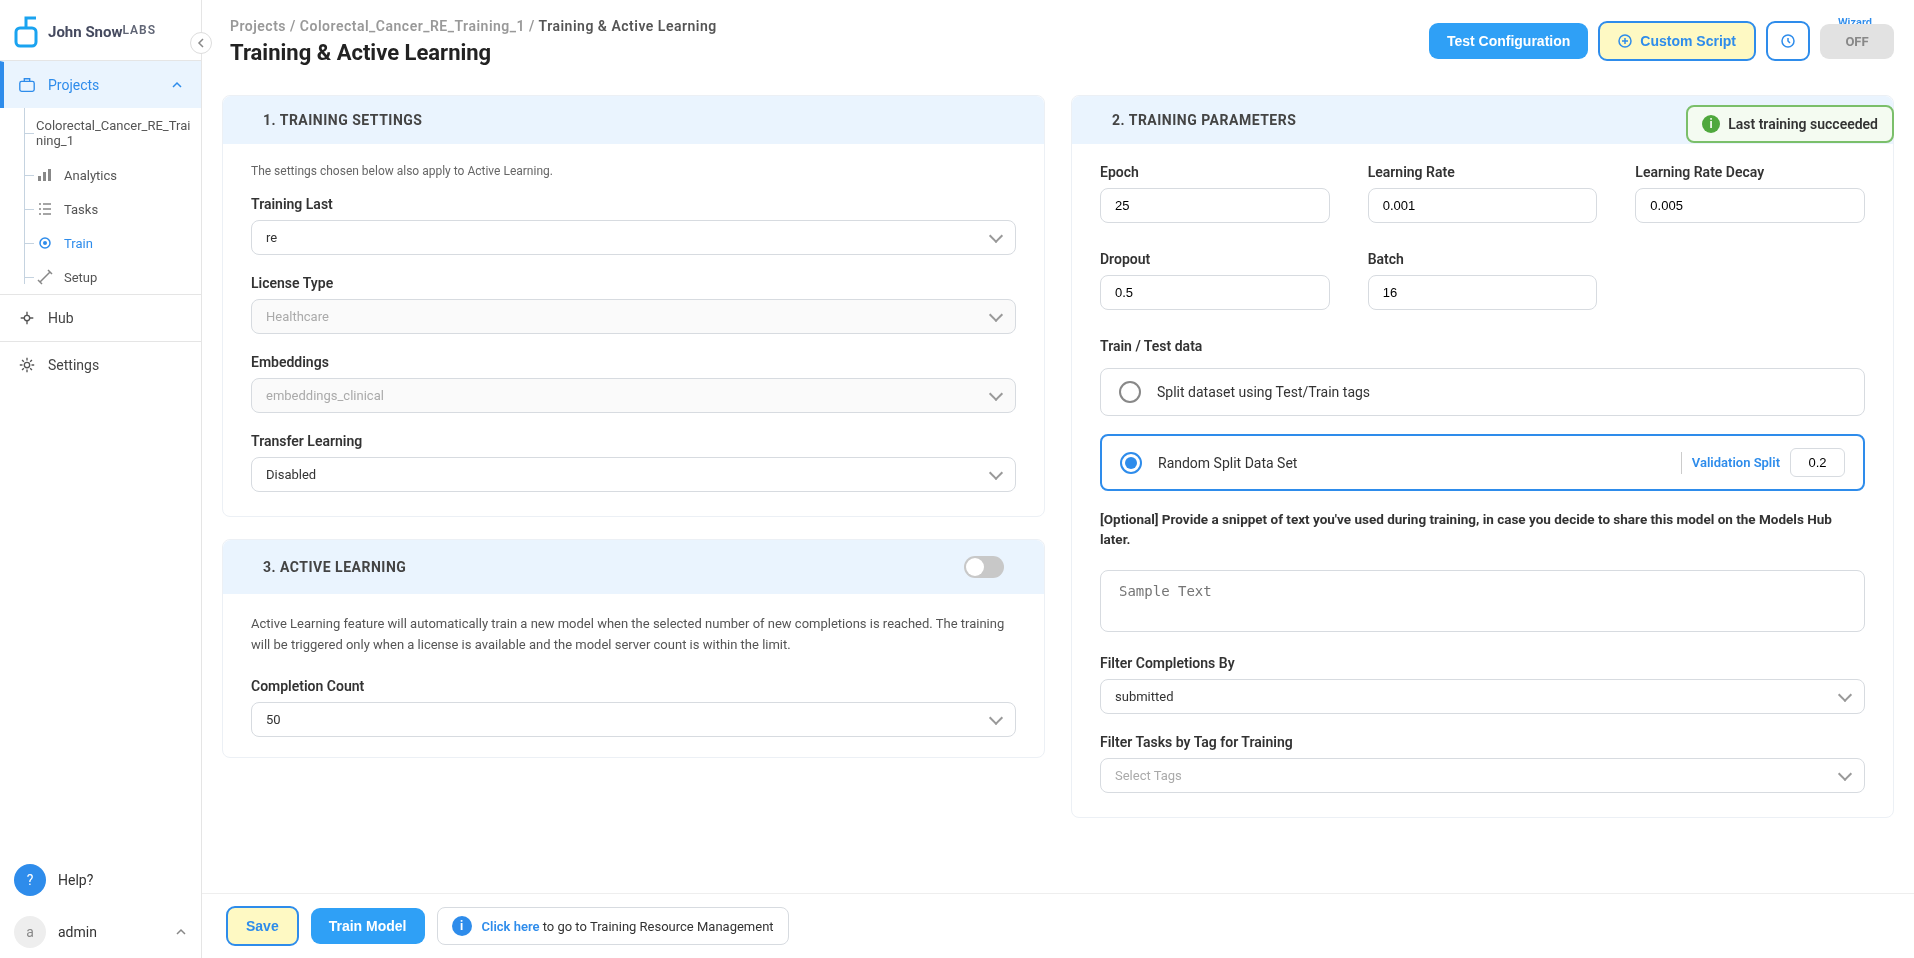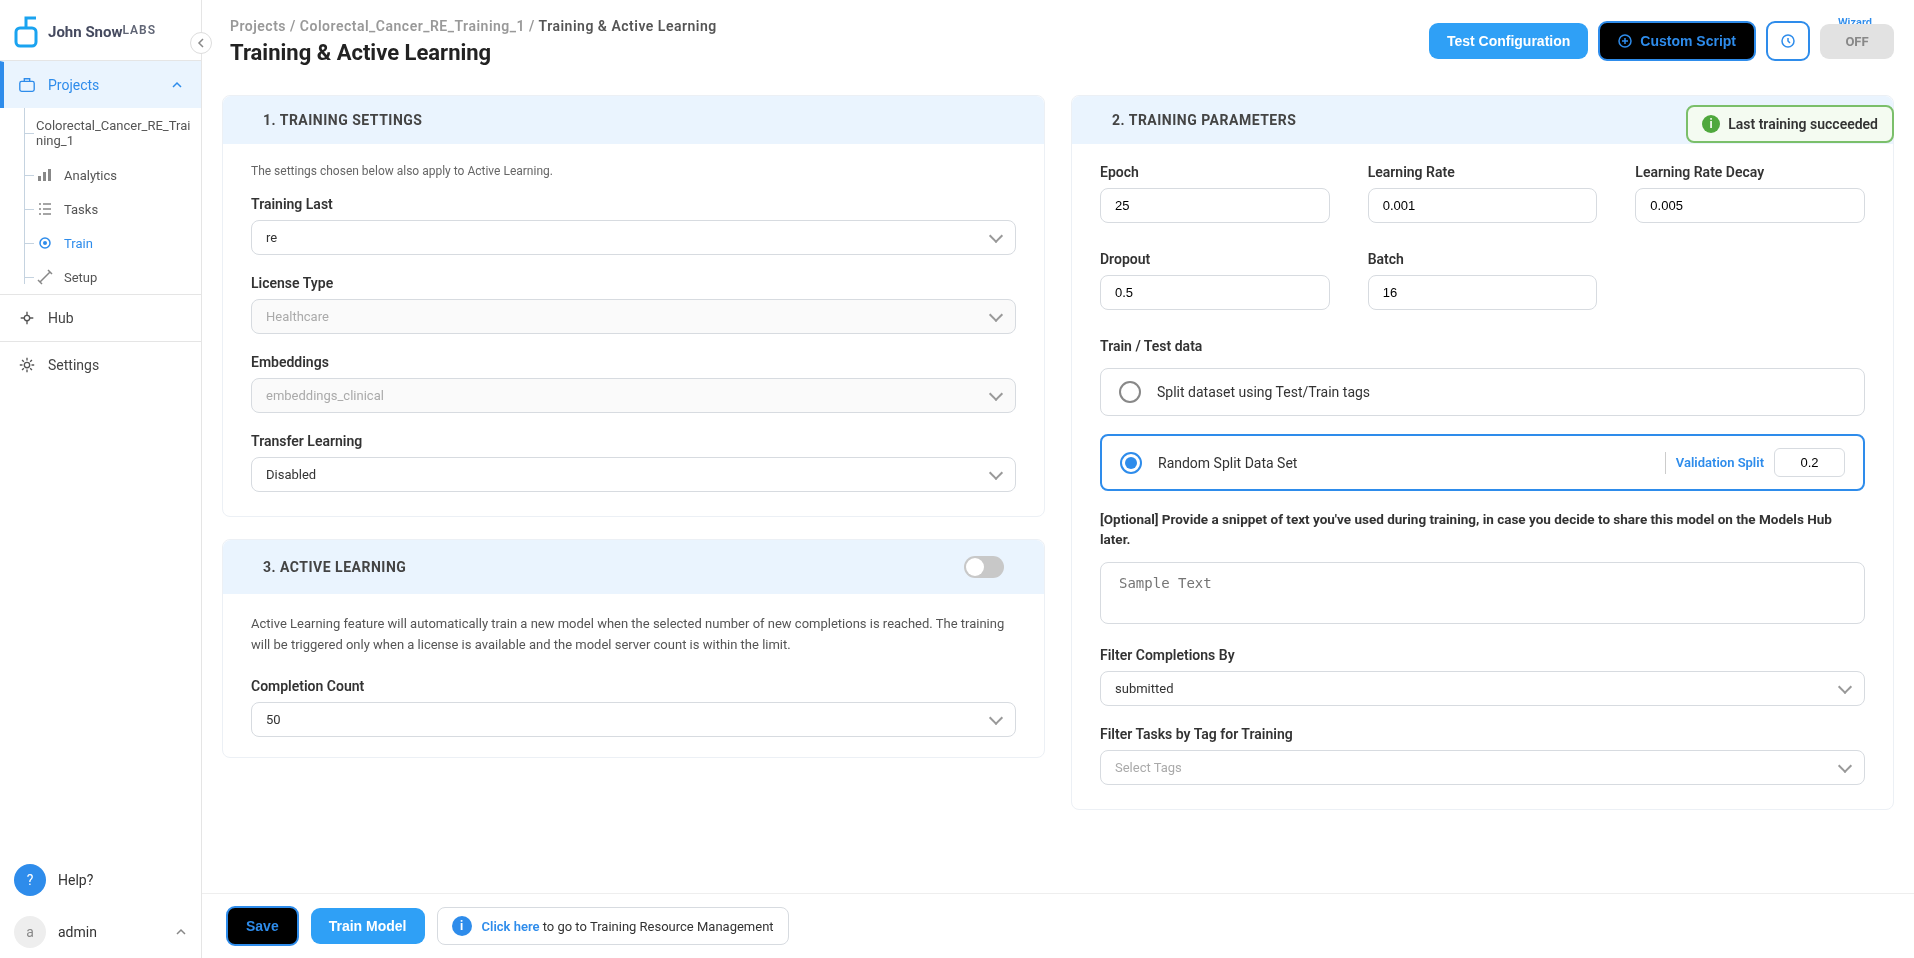--- a/index.html
+++ b/index.html
@@ -32,21 +32,21 @@
 .main { flex: 1; display: flex; flex-direction: column; overflow: hidden; }
 .header { padding: 18px 28px 14px 28px; }
 .breadcrumb { font-size: 14px; color: #999; font-weight: 600; letter-spacing: 0.5px; }
 .breadcrumb .crumb-active { color: #555; }
 .page-title { font-size: 22px; font-weight: 700; color: #222; margin-top: 6px; }
 .header-right { position: absolute; right: 20px; top: 16px; display: flex; flex-direction: column; align-items: flex-end; gap: 8px; }
 .header-buttons { display: flex; align-items: center; gap: 10px; }
 .wizard-label { font-size: 11px; color: #2E8CEB; font-weight: 600; }
 .btn { border-radius: 9px; padding: 10px 18px; font-size: 14px; font-weight: 600; cursor: pointer; border: none; display: inline-flex; align-items: center; gap: 8px; }
 .btn-primary { background: #2FA0F6; color: #fff; }
-.btn-outline { background: #000000; border: 2px solid #2E8CEB; color: #2E8CEB; }
+.btn-outline { background: #fef9c3; border: 2px solid #2E8CEB; color: #2E8CEB; }
 .btn-outline-icon { background: #fff; border: 2px solid #2E8CEB; color: #2E8CEB; padding: 10px 12px; }
 .toggle-off { background: #e2e2e2; color: #888; border-radius: 9px; padding: 10px 14px; font-weight: 700; font-size: 13px; display: inline-flex; width: 74px; justify-content: center; }
 .training-status { display: inline-flex; align-items: center; gap: 8px; border: 2px solid #7BBF6A; background: #F4FBF1; border-radius: 8px; padding: 8px 14px; color: #333; font-weight: 600; }
 .status-icon { width: 18px; height: 18px; border-radius: 50%; background: #4FA83D; color: #fff; display: inline-flex; align-items: center; justify-content: center; font-size: 12px; }
 .content { flex: 1; overflow-y: auto; padding: 16px 20px; display: flex; gap: 26px; align-items: flex-start; }
 .panel { flex: 1; border: 1px solid #ecf0f5; border-radius: 8px; background: #fff; }
 .panel-header { background: #EAF4FE; padding: 16px 40px; border-radius: 8px 8px 0 0; font-weight: 700; color: #444; letter-spacing: 0.5px; display: flex; align-items: center; }
 .panel-body { padding: 20px 28px; }
 .panel + .panel { margin-top: 22px; }
 .left-col { flex: 1; display: flex; flex-direction: column; }
@@ -63,22 +63,22 @@
 .field-group { display: flex; flex-direction: column; flex: 1; }
 .text-input { border: 1px solid #D7DBE0; border-radius: 8px; padding: 9px 14px; font-size: 13px; width: 100%; }
 .text-area { border: 1px solid #D7DBE0; border-radius: 8px; padding: 12px 18px; font-size: 14px; width: 100%; height: 62px; resize: none; color: #aaa; }
 .radio-opt { width: 100%; border: 1px solid #D7DBE0; border-radius: 8px; padding: 12px 18px; display: flex; align-items: center; gap: 16px; margin-bottom: 18px; cursor: pointer; }
 .radio-opt.selected { border: 2px solid #2E8CEB; }
 .radio-circle { width: 22px; height: 22px; border: 2px solid #888; border-radius: 50%; display: inline-flex; align-items: center; justify-content: center; }
 .radio-opt.selected .radio-circle { border-color: #2E8CEB; }
 .radio-opt.selected .radio-circle::after { content: ""; width: 12px; height: 12px; background: #2E8CEB; border-radius: 50%; }
 .radio-right { margin-left: auto; display: flex; align-items: center; gap: 10px; }
 .val-split-label { color: #2E8CEB; font-weight: 600; font-size: 13px; }
-.val-split-input { width: 71px; border: 1px solid #D7DBE0; border-radius: 6px; padding: 6px 10px; font-size: 13px; text-align: center; }
-.hint2 { font-size: 13.5px; color: #333; font-weight: 700; margin-bottom: 12px; line-height: 1.5; }
+.val-split-input { width: 55px; border: 1px solid #D7DBE0; border-radius: 6px; padding: 6px 10px; font-size: 13px; text-align: center; }
+.hint2 { font-size: 13.5px; color: #333; font-weight: 700; margin-bottom: 20px; line-height: 1.5; }
 .divider-v { width: 1px; height: 22px; background: #ccc; }
 .footer-bar { border-top: 1px solid #eee; padding: 12px 24px; display: flex; gap: 12px; align-items: center; background: #fff; }
 .footer-hint { display: inline-flex; align-items: center; gap: 10px; border: 1px solid #D7DBE0; border-radius: 8px; padding: 8px 14px; font-size: 13px; }
 .footer-hint .link { color: #2E8CEB; font-weight: 600; }
 .info-icon { width: 20px; height: 20px; border-radius: 50%; background: #2E8CEB; color: #fff; display: inline-flex; align-items: center; justify-content: center; font-size: 12px; font-weight: 700; }
 </style>
 </head>
 <body>
 
 <div class="app">

